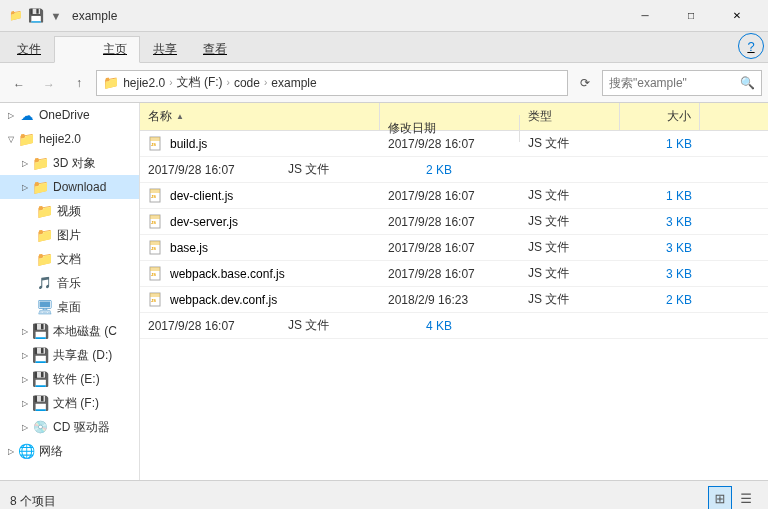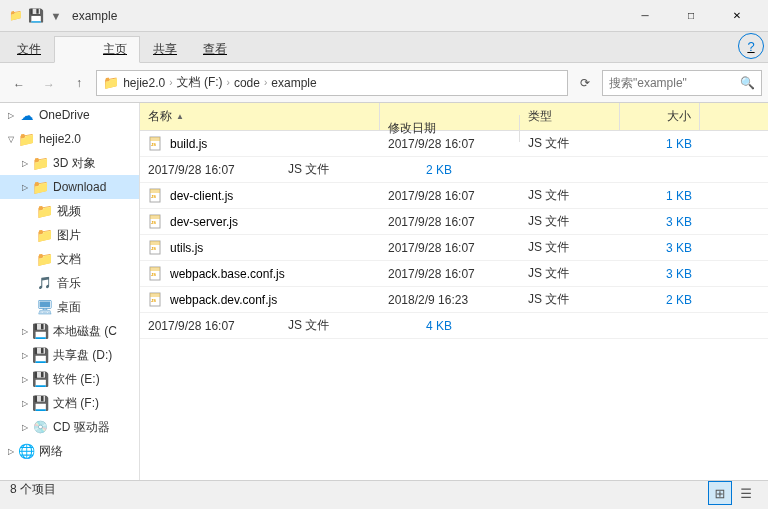--- a/index.html
+++ b/index.html
@@ -197,21 +197,21 @@
     .file-cell-type { width: 100px; color: #333; }
     .file-cell-size { width: 80px; justify-content: flex-end; color: #0078d7; }
     .file-icon { width: 16px; height: 16px; flex-shrink: 0; }
     
     
     .status-bar {
       height: 30px;
       background: #f0f0f0;
       border-top: 1px solid #d0d0d0;
       display: flex;
-      align-items: flex-start;
+      align-items: flex-end;
       padding: 0 10px;
       font-size: 12px;
       color: #333;
     }
     .status-bar-right {
       margin-left: auto;
       display: flex;
       gap: 2px;
     }
     .view-btn {
@@ -451,21 +451,21 @@
     <div class="file-cell file-cell-type">JS 文件</div>
     <div class="file-cell file-cell-size">3 KB</div>
   </div>
         <div class="file-row">
     <div class="file-cell file-cell-name">
       <svg class="file-icon" viewBox="0 0 16 16" xmlns="http://www.w3.org/2000/svg">
         <rect x="2" y="1" width="10" height="13" fill="white" stroke="#aaa" stroke-width="1"></rect>
         <rect x="2" y="1" width="10" height="4" fill="#f0c040" opacity="0.5"></rect>
         <text x="3" y="10" font-size="4" fill="#e8a000" font-family="sans-serif" font-weight="bold">JS</text>
       </svg>
-      <span>utils.js</span>
+      <span>base.js</span>
     </div>
     <div class="file-cell file-cell-date">2017/9/28 16:07</div>
     <div class="file-cell file-cell-type">JS 文件</div>
     <div class="file-cell file-cell-size">3 KB</div>
   </div>
         <div class="file-row">
     <div class="file-cell file-cell-name">
       <svg class="file-icon" viewBox="0 0 16 16" xmlns="http://www.w3.org/2000/svg">
         <rect x="2" y="1" width="10" height="13" fill="white" stroke="#aaa" stroke-width="1"></rect>
         <rect x="2" y="1" width="10" height="4" fill="#f0c040" opacity="0.5"></rect>

